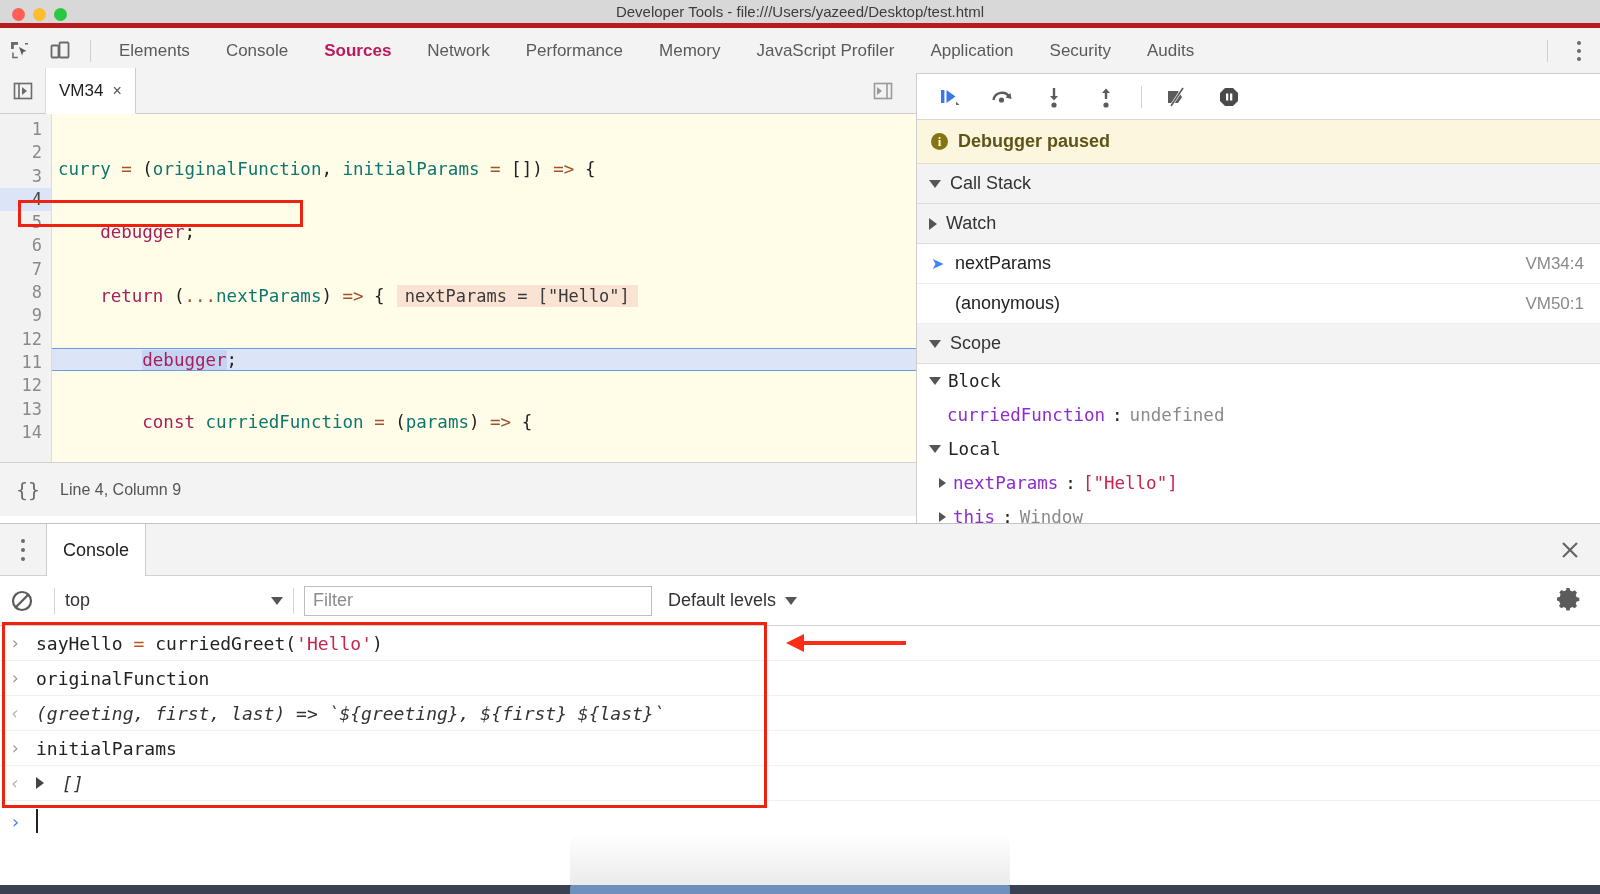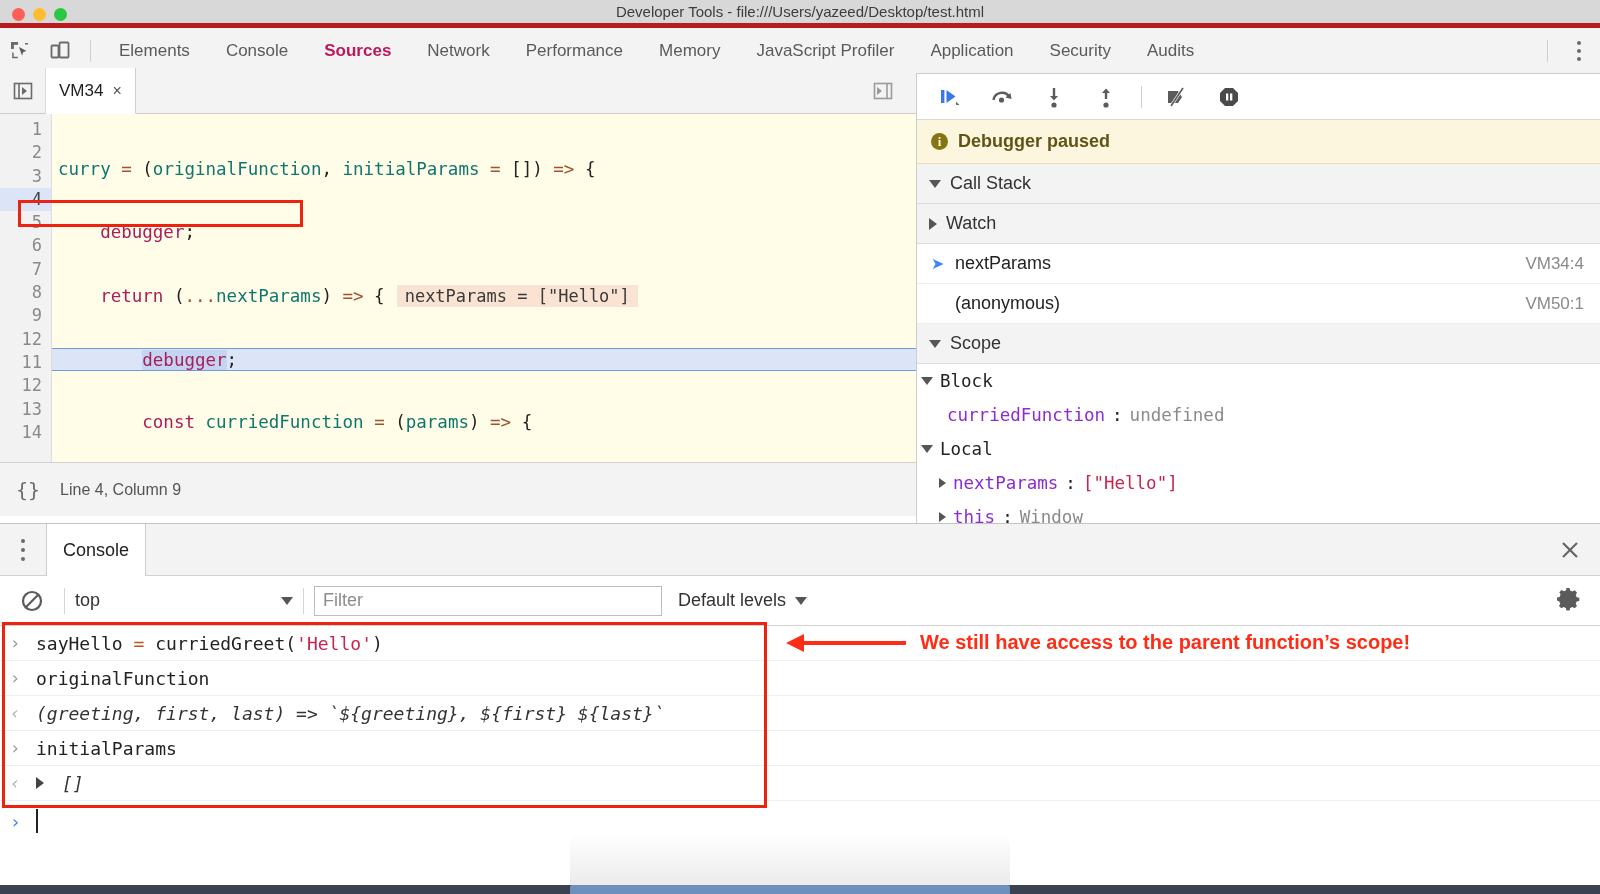--- a/index.html
+++ b/index.html
@@ -136,21 +136,21 @@
   .stack-row {
     height: 40px; display: flex; align-items: center; padding: 0 16px 0 14px;
     font-size: 18px; color: #222; border-bottom: 1px solid #eee; cursor: pointer;
   }
   .stack-row .loc { margin-left: auto; color: #8a8a8a; font-size: 17px; }
   .arrow-cur {
     width: 16px; margin-right: 8px; color: #4285f4; font-size: 16px; flex: none; line-height: 1;
   }
   .arrow-spacer { width: 24px; flex: none; }
   .scope-row {
-    display: flex; align-items: center; gap: 7px; padding-left: 4px; height: 34px;
+    display: flex; align-items: center; gap: 7px; padding-left: 12px; height: 34px;
     font-family: "DejaVu Sans Mono", monospace; font-size: 17.5px; color: #222; cursor: pointer;
   }
   .scope-row.sub { padding-left: 30px; }
   .scope-row.sub2 { padding-left: 22px; }
   .sc-name { color: #8d2ad0; }
   .sc-undef { color: #8a8a8a; }
   .sc-str { color: #c7254e; }
   .sc-label { font-family: "DejaVu Sans Mono", monospace; color: #222; }
 
   
@@ -162,21 +162,21 @@
   .drawer-kebab i { width: 4px; height: 4px; border-radius: 50%; background: #6b6b6b; }
   .drawer-tab {
     display: flex; align-items: center; padding: 0 16px; background: #fff;
     border-left: 1px solid #cdcdcd; border-right: 1px solid #cdcdcd; margin-bottom: -1px;
     font-size: 18px; color: #222; cursor: pointer;
   }
   .drawer-close { margin-left: auto; width: 60px; display: flex; align-items: center; justify-content: center; cursor: pointer; }
 
   .console-filterbar {
     height: 50px; border-bottom: 1px solid #d2d2d2; display: flex; align-items: center;
-    gap: 0; padding-left: 10px; background: #fff;
+    gap: 0; background: #fff;
   }
   .clear-btn { width: 44px; display: flex; align-items: center; justify-content: center; cursor: pointer; }
   .vsep { width: 1px; height: 26px; background: #d5d5d5; margin: 0 10px; }
   .ctx-select {
     display: flex; align-items: center; width: 218px; font-size: 18px; color: #333; cursor: pointer;
   }
   .ctx-select .cs-val { flex: 1; }
   .caret-down { width: 0; height: 0; border-top: 8px solid #555; border-left: 6px solid transparent; border-right: 6px solid transparent; }
   .filter-input {
     width: 348px; height: 30px; border: 1px solid #bdbdbd; background: #fff;
@@ -520,21 +520,20 @@
       </div>
     </div>
   </div>
 
   <div class="redbox-console"></div>
   <div class="annotation">
     <div class="ann-arrow">
       <div class="shaft"></div>
         <div class="head"></div>
     </div>
-    <div class="ann-text">We still have access to the parent function’s scope!</div>
   </div>
 
   <div class="dock-area">
     <div class="dock-glow"></div>
     <div class="dock-bar"></div>
     <div class="dock-active"></div>
   </div>
 
 </div>
 

